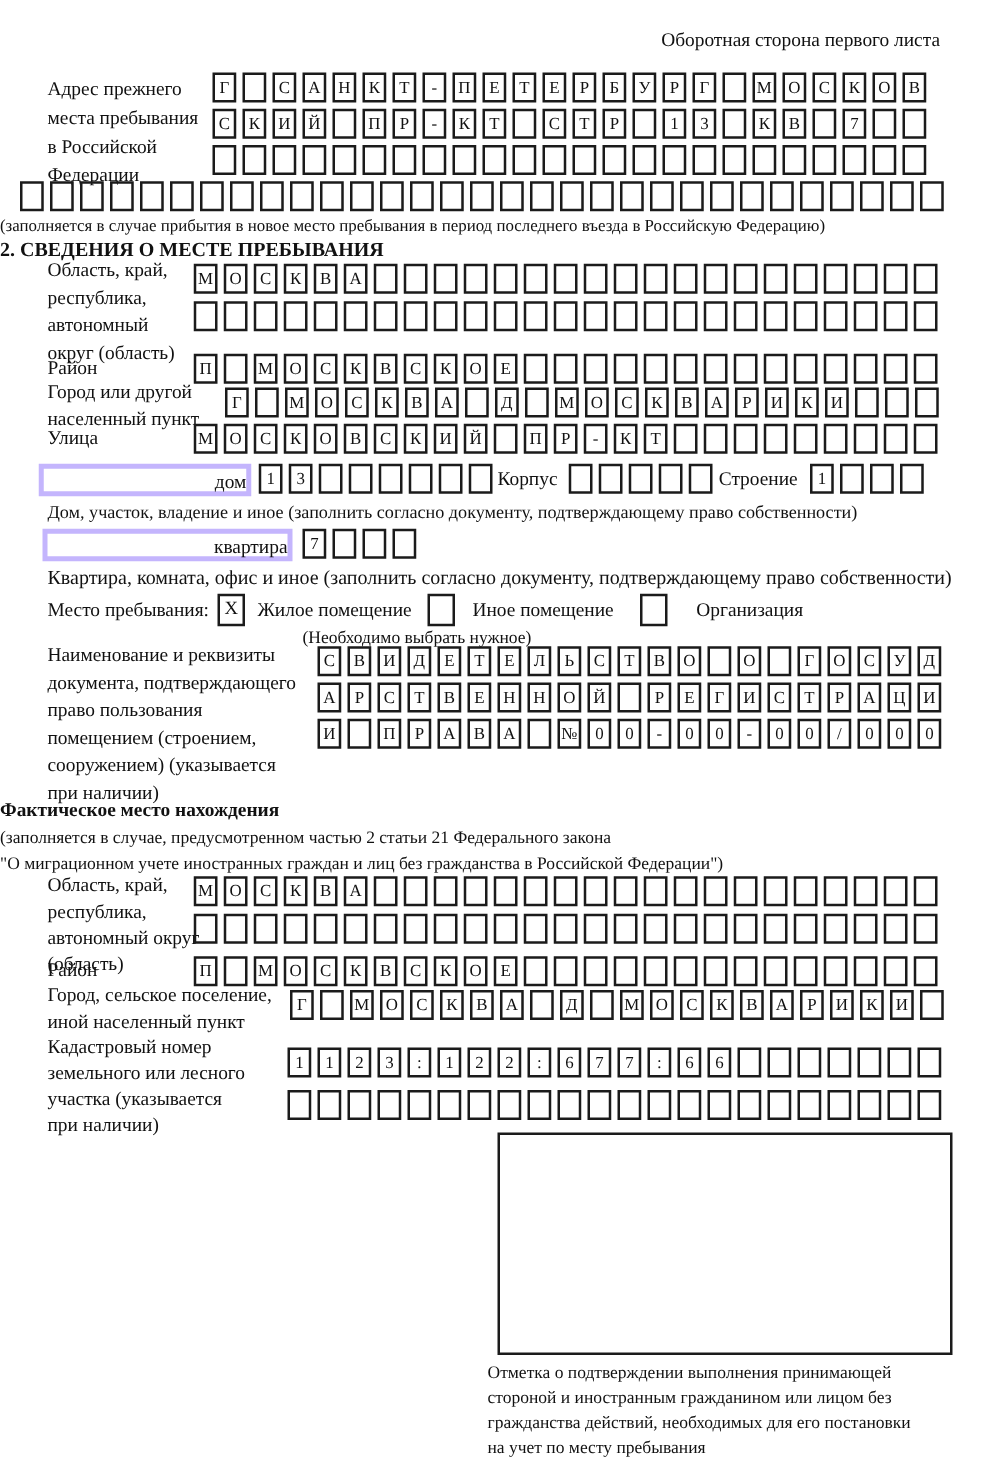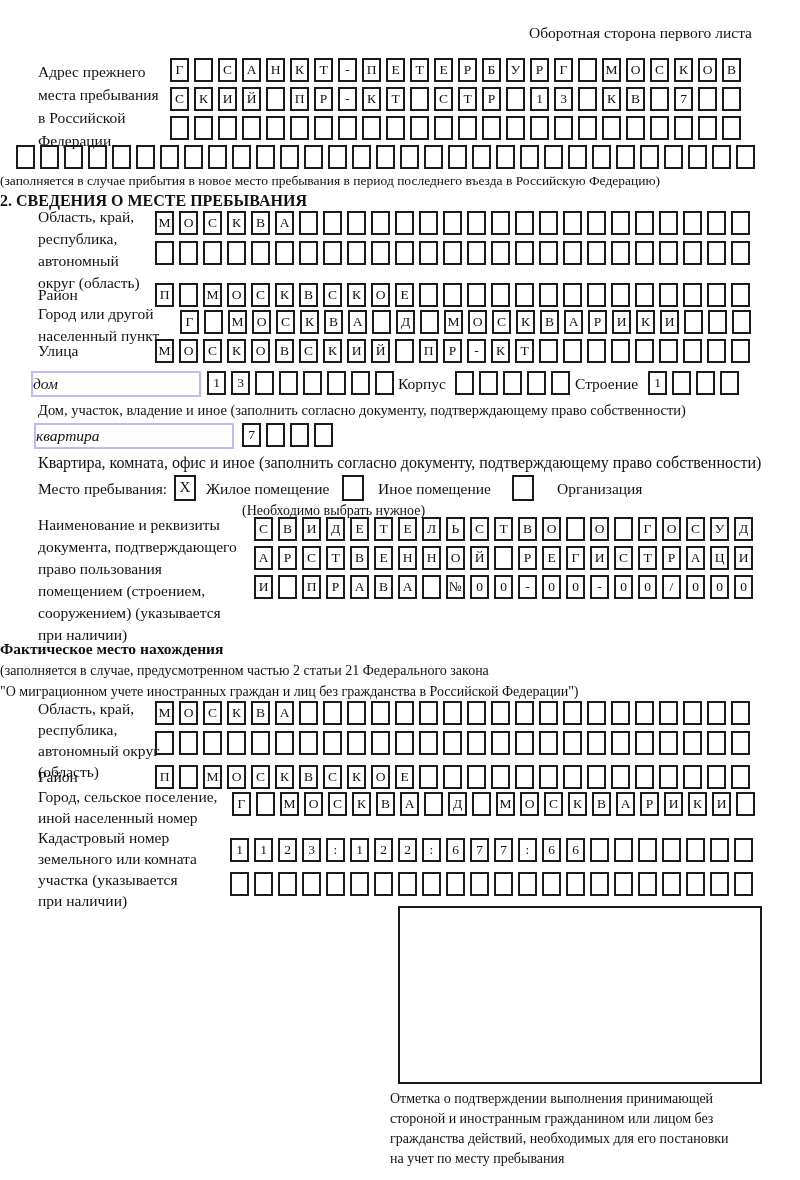--- a/index.html
+++ b/index.html
@@ -8,22 +8,22 @@
   .abs{position:absolute;}
   .hdr{font-size:15.5px;}
   .lbl{position:absolute;font-size:15.5px;line-height:22px;}
   .lbl .lline{white-space:nowrap;}
   .cap{position:absolute;font-size:14px;white-space:nowrap;}
   .center{left:0;width:800px;text-align:left;white-space:normal;}
   .bold{font-weight:bold;}
   .cellrow{position:absolute;display:flex;gap:5px;}
   .cell{flex:none;box-sizing:border-box;width:19px;height:24px;border:2px solid #1b1b1b;
         text-align:center;font-size:13.5px;line-height:19px;overflow:hidden;}
-  .wbox{position:absolute;box-sizing:border-box;height:26px;border:2px solid #c4b5fd;
-        text-align:left;font-size:15.5px;line-height:21px;font-style:italic;}
+  .wbox{position:absolute;box-sizing:border-box;height:26px;border:4px solid #c4b5fd;
+        text-align:right;font-size:15.5px;line-height:21px;}
   .chk{position:absolute;box-sizing:border-box;width:22px;height:26px;border:2px solid #1b1b1b;
        text-align:center;font-size:15px;line-height:21px;}
   .stamp{position:absolute;box-sizing:border-box;border:2.5px solid #1b1b1b;background:#fff;}
 </style>
 </head>
 <body>
 
 <div class="page">
 
   <div class="abs hdr" style="top:24px;right:48px;">Оборотная сторона первого листа</div>
@@ -512,21 +512,21 @@
       <span class="cell"></span>
       <span class="cell"></span>
       <span class="cell"></span>
       <span class="cell"></span>
       <span class="cell"></span>
       <span class="cell"></span>
     </div>
 
   <div class="lbl" style="left:38px;top:786px;line-height:21px;">
       <div class="lline">Город, сельское поселение,</div>
-      <div class="lline">иной населенный номер</div>
+      <div class="lline">иной населенный пункт</div>
     </div>
   <div class="cellrow" style="left:232px;top:792px;">
       <span class="cell">Г</span>
       <span class="cell"></span>
       <span class="cell">М</span>
       <span class="cell">О</span>
       <span class="cell">С</span>
       <span class="cell">К</span>
       <span class="cell">В</span>
       <span class="cell">А</span>
@@ -541,21 +541,21 @@
       <span class="cell">А</span>
       <span class="cell">Р</span>
       <span class="cell">И</span>
       <span class="cell">К</span>
       <span class="cell">И</span>
       <span class="cell"></span>
     </div>
 
   <div class="lbl" style="left:38px;top:827px;line-height:21px;">
       <div class="lline">Кадастровый номер</div>
-      <div class="lline">земельного или комната</div>
+      <div class="lline">земельного или лесного</div>
       <div class="lline">участка (указывается</div>
       <div class="lline">при наличии)</div>
     </div>
   <div class="cellrow" style="left:230px;top:838px;">
       <span class="cell">1</span>
       <span class="cell">1</span>
       <span class="cell">2</span>
       <span class="cell">3</span>
       <span class="cell">:</span>
       <span class="cell">1</span>

